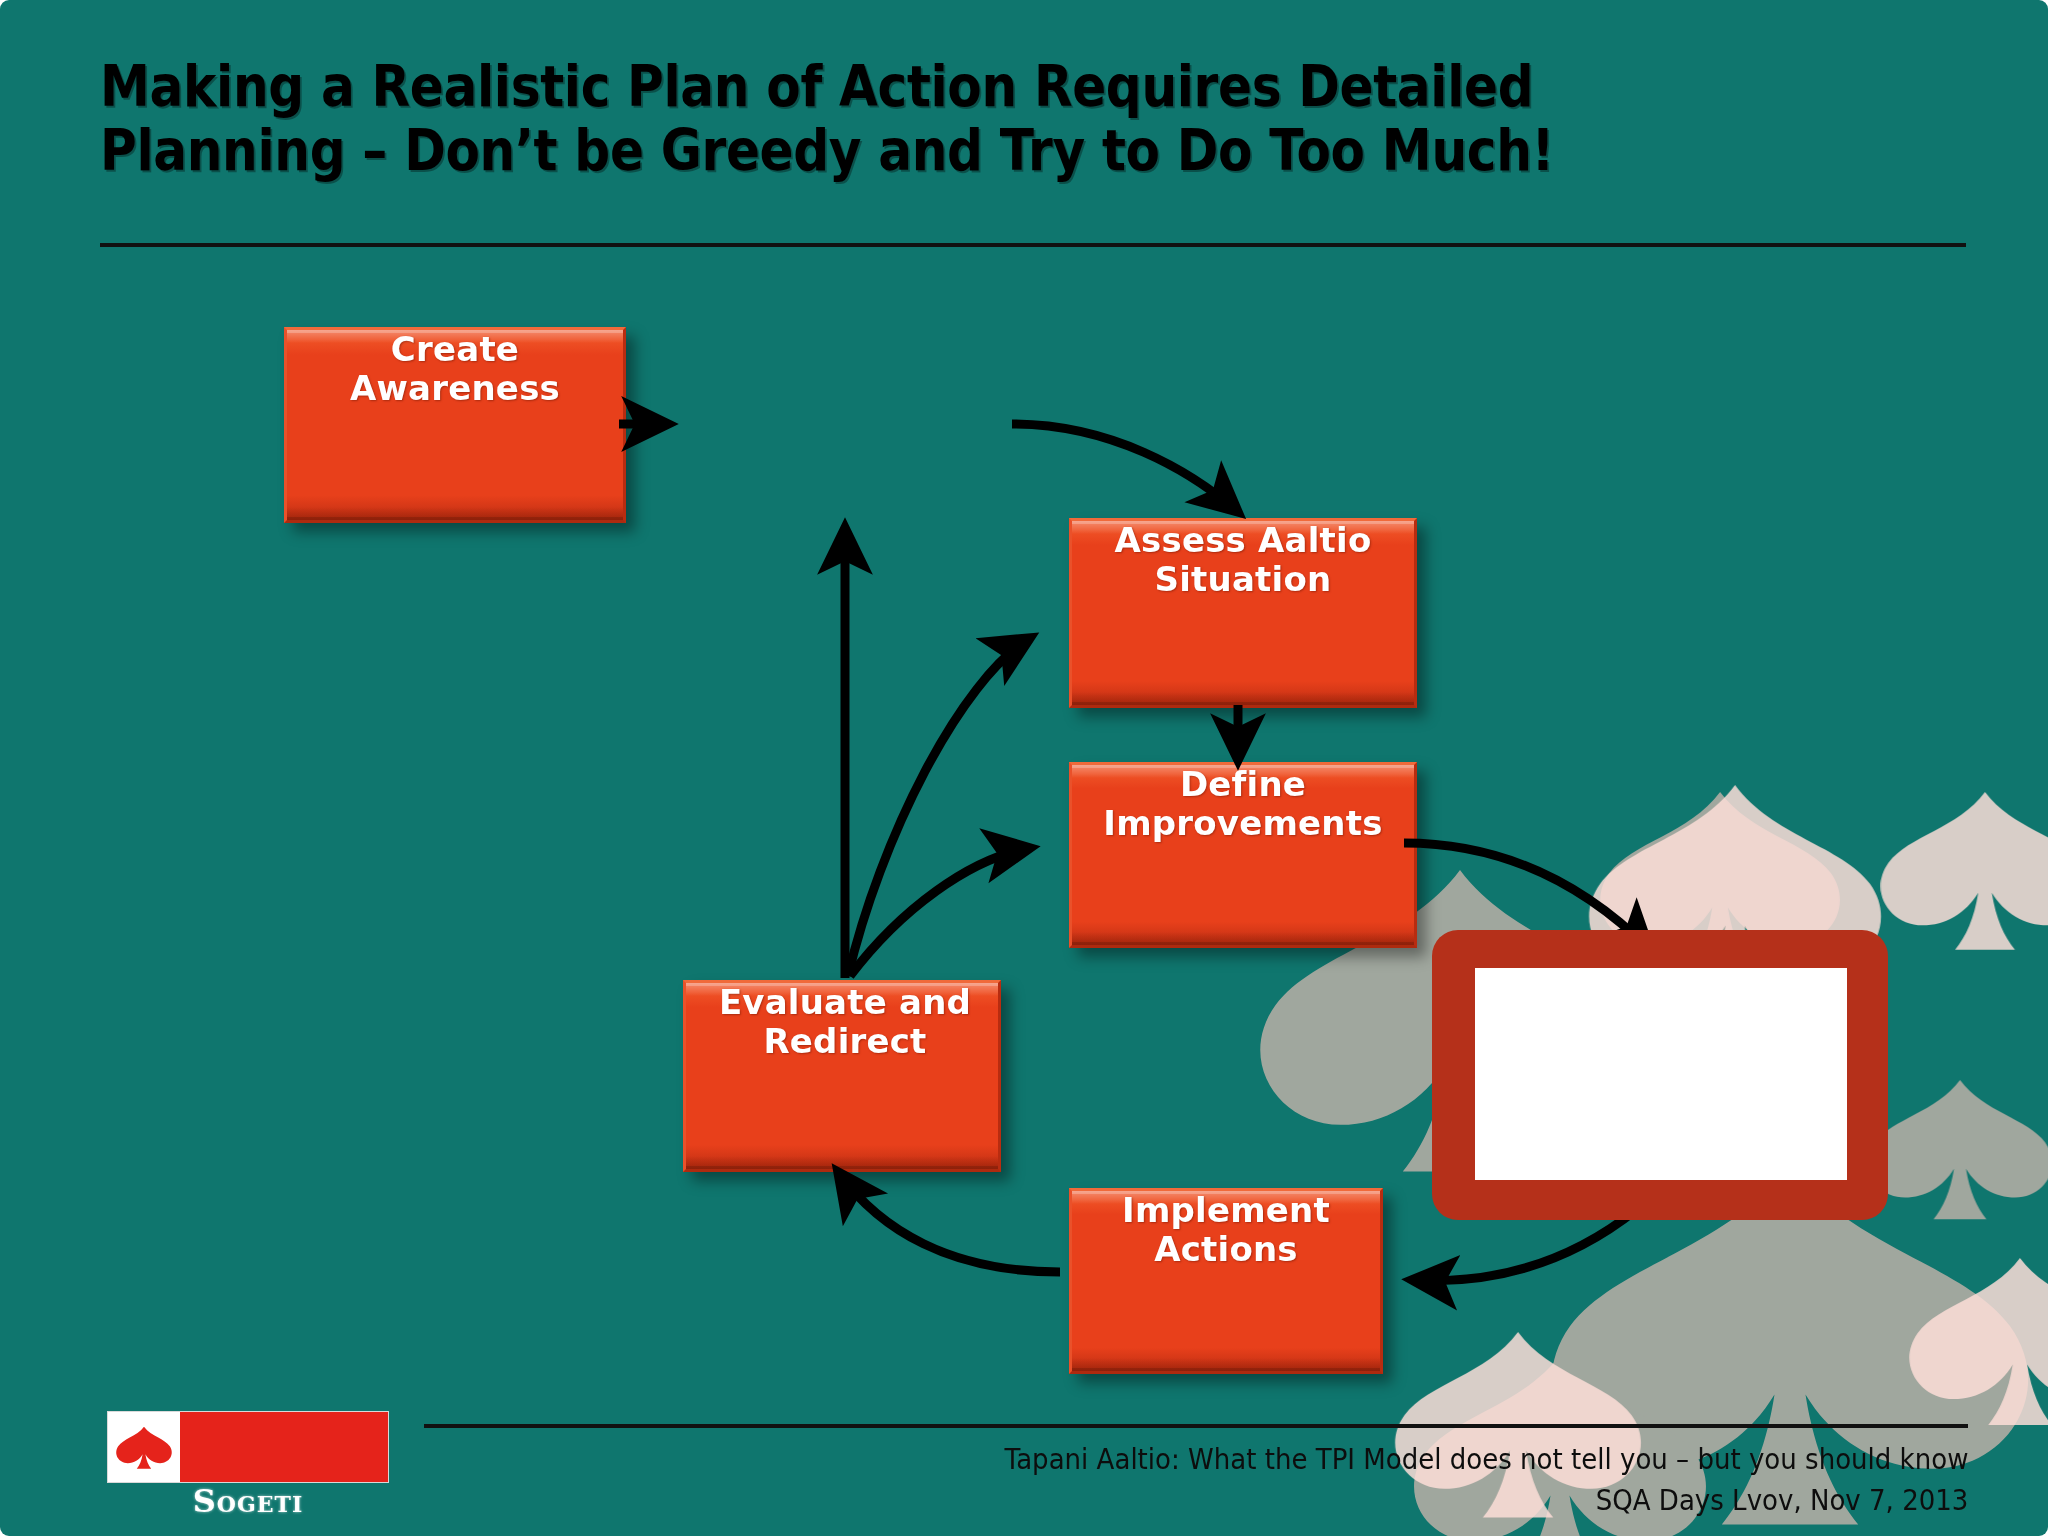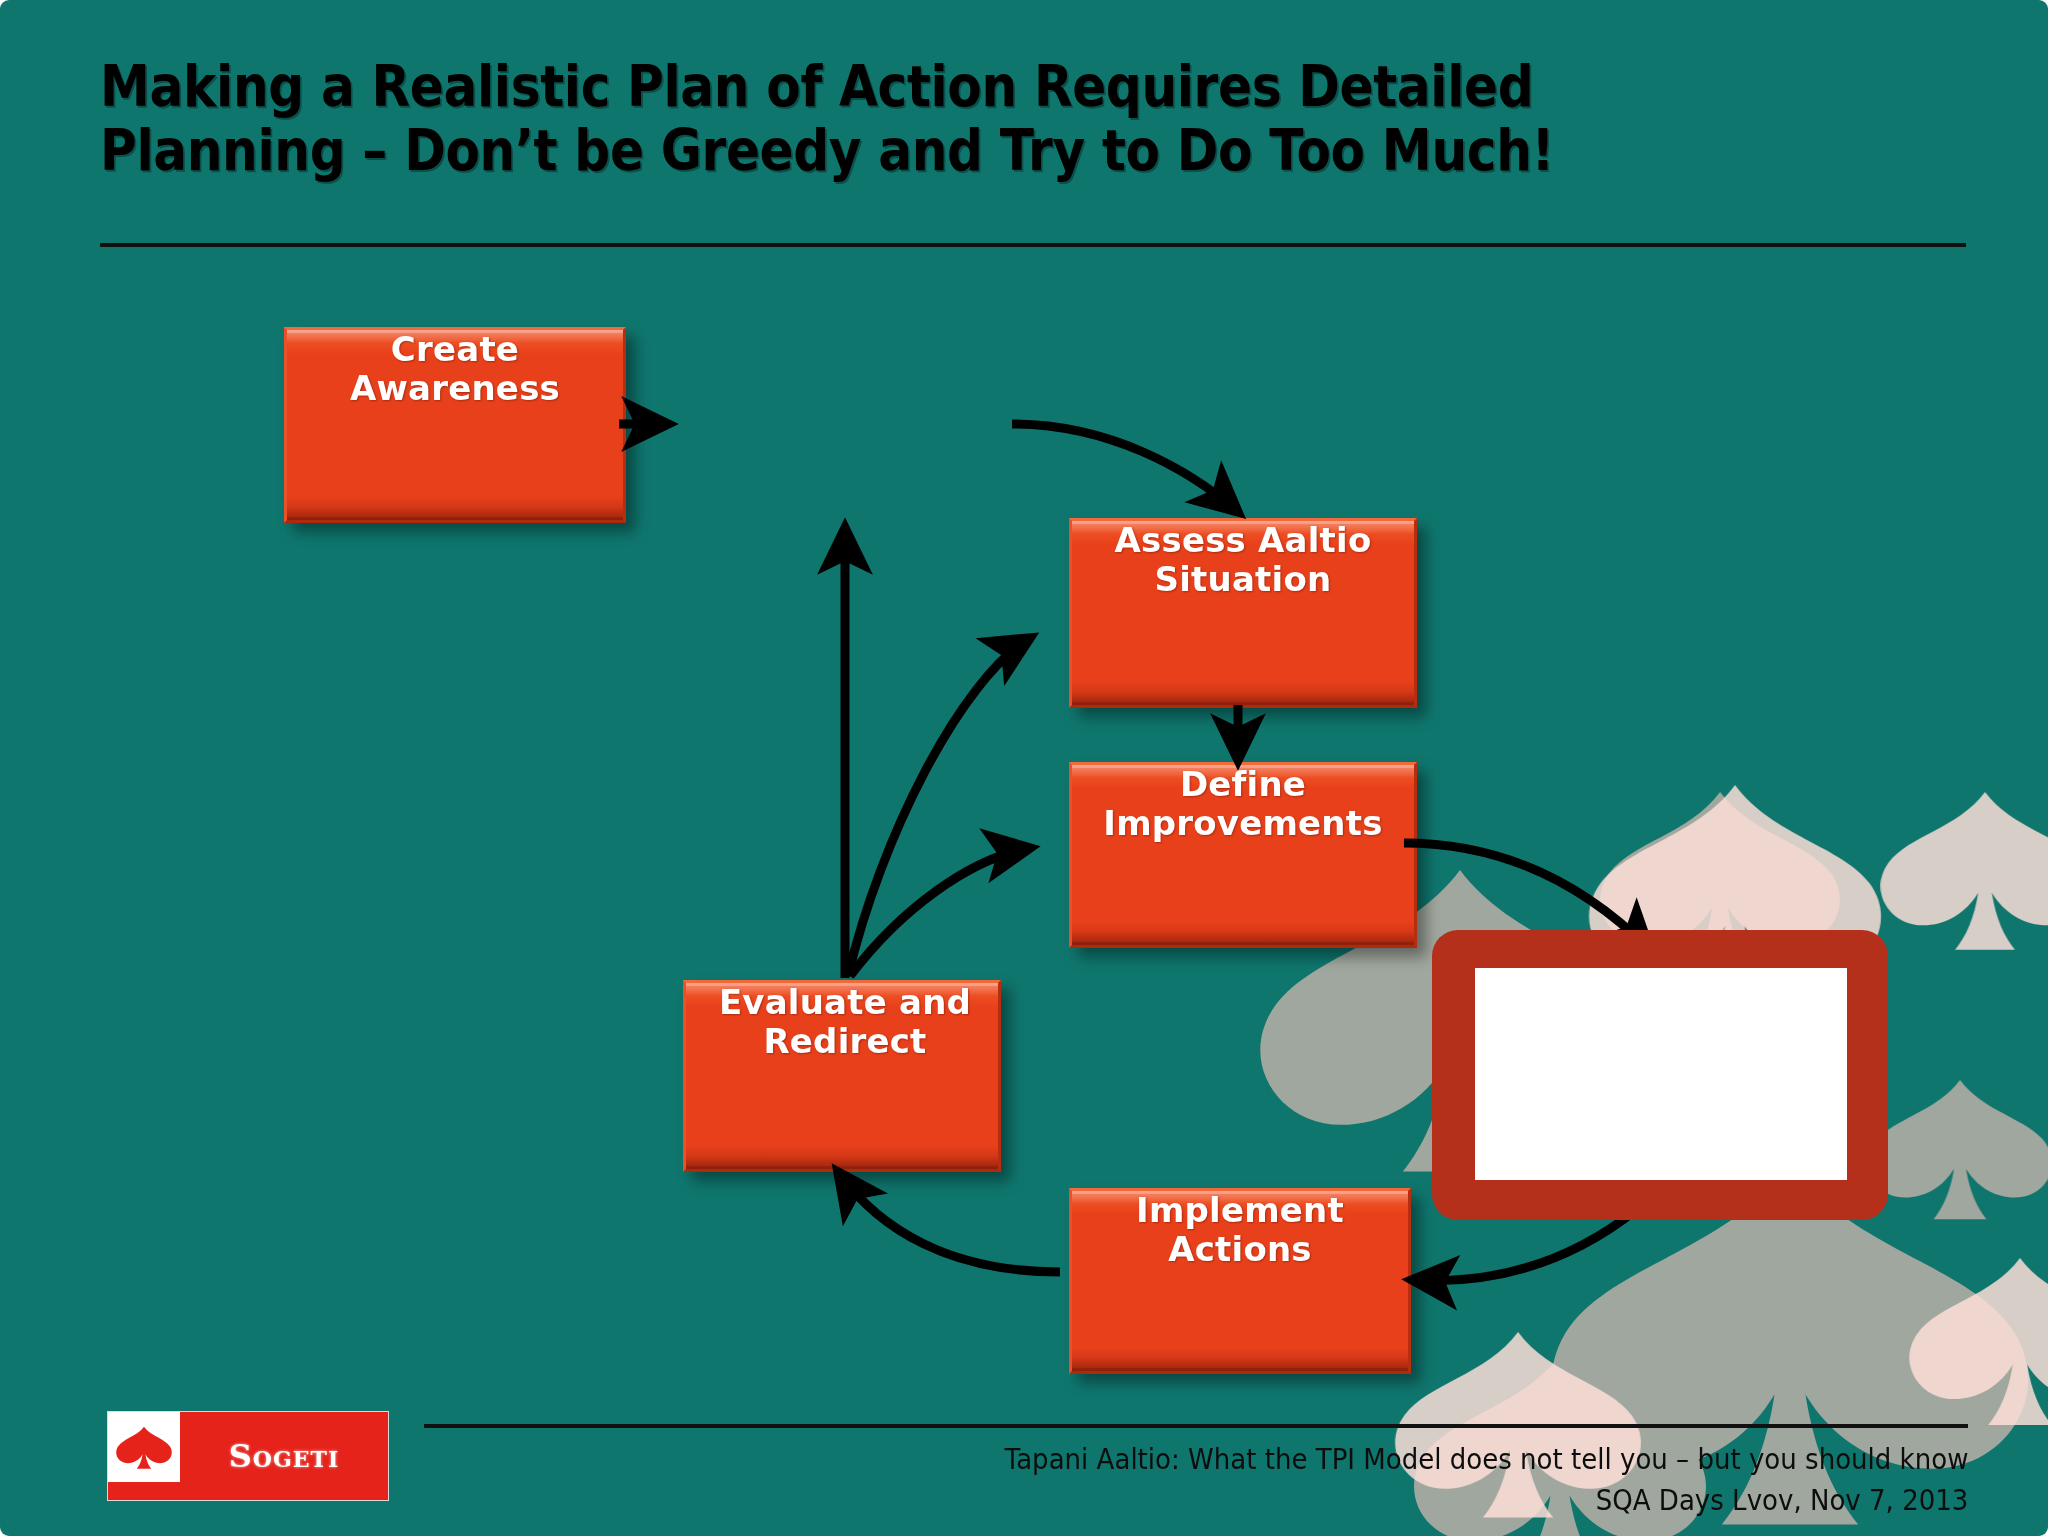--- a/index.html
+++ b/index.html
@@ -155,25 +155,26 @@
     z-index: 6;
     white-space: pre-line;
   }
 
   
   #logo {
     position: absolute;
     left: 108px;
     top: 1412px;
     width: 280px;
-    height: 88px;
+    height: 70px;
     z-index: 6;
     display: flex;
     background: #e5231b;
     box-shadow: 0 0 0 1px #d9d9d9;
+    flex-direction: column;
   }
   #logo-mark {
     width: 72px;
     height: 70px;
     background: #ffffff;
     display: flex;
     align-items: center;
     justify-content: center;
     flex: none;
   }
@@ -281,21 +282,21 @@
 Improvements</span>
     </div>
 
     <div class="node" style="left:1487px; top:978px; width:344px; height:190px; z-index:7;">
       <span class="bevel-t"></span>
       <span class="bevel-b"></span>
       <span class="label">Make a Plan
 of Action</span>
     </div>
 
-    <div class="node" style="left:1062px; top:1188px; width:342px; height:186px;">
+    <div class="node" style="left:1062px; top:1188px; width:314px; height:186px;">
       <span class="bevel-t"></span>
       <span class="bevel-b"></span>
       <span class="label">Implement
 Actions</span>
     </div>
 
     <div class="node" style="left:676px; top:980px; width:318px; height:192px;padding-left:6px;">
       <span class="bevel-t"></span>
       <span class="bevel-b"></span>
       <span class="label">Evaluate and

